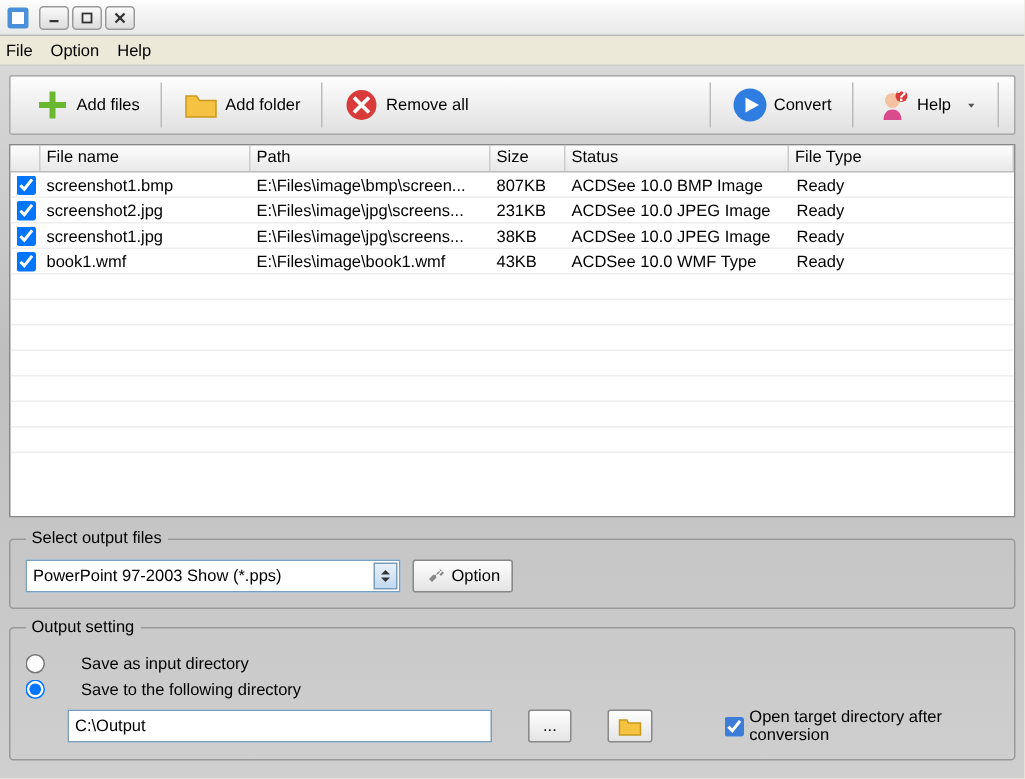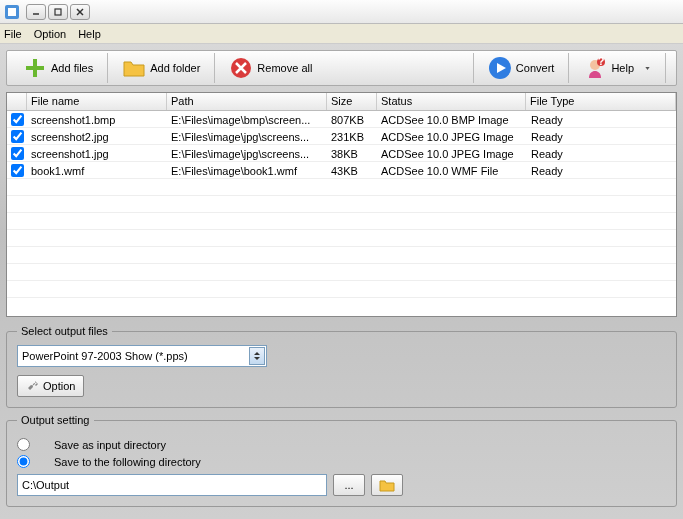--- a/index.html
+++ b/index.html
@@ -32,28 +32,28 @@
 .td { padding: 1px 4px; overflow: hidden; white-space: nowrap; text-overflow: ellipsis; }
 .col-check { width: 20px; flex: none; display: flex; align-items: center; justify-content: center; }
 .col-name { width: 140px; flex: none; }
 .col-path { width: 160px; flex: none; }
 .col-size { width: 50px; flex: none; }
 .col-type { width: 150px; flex: none; }
 .col-status { width: 110px; flex: none; }
 
 fieldset { border: 1px solid #999; border-radius: 3px; margin-bottom: 6px; padding: 8px 10px 10px; }
 legend { padding: 0 4px; color: #000; }
-.format-row { display: flex; align-items: flex-start; gap: 8px; flex-direction: column; }
+.format-row { display: flex; align-items: flex-end; gap: 8px; }
 .combo { width: 250px; height: 22px; background: #fff; border: 1px solid #7b9ebd; display: flex; align-items: center; padding: 0 4px; position: relative; }
 .combo-btn { width: 16px; height: 18px; background: linear-gradient(#e8f0fa,#c2d9f0); border: 1px solid #7b9ebd; position: absolute; right: 1px; top: 1px; display: flex; flex-direction: column; align-items: center; justify-content: center; }
 .small-btn { height: 22px; padding: 0 8px; background: linear-gradient(#fefefe,#e4e4e4); border: 1px solid #888; border-radius: 2px; display: flex; align-items: center; gap: 3px; cursor: pointer; }
 
 .radio-row { display: flex; align-items: center; gap: 24px; margin: 4px 0; }
 .radio-row input { margin: 0; }
-.path-row { display: flex; align-items: center; gap: 6px; margin-top: 6px; }
+.path-row { display: flex; align-items: center; gap: 24px; margin-top: 6px; margin-left: 28px; }
 .path-input { width: 310px; height: 22px; background: #fff; border: 1px solid #7b9ebd; padding: 0 4px; }
 .icon-btn { width: 32px; height: 22px; background: linear-gradient(#fefefe,#e4e4e4); border: 1px solid #888; border-radius: 2px; display: flex; align-items: center; justify-content: center; cursor: pointer; }
 .check-row { display: flex; align-items: center; gap: 4px; }
 .blue-check { width: 13px; height: 13px; accent-color: #3b7dd8; }
 </style>
 </head>
 <body>
 
 <div class="titlebar">
   <span class="titlebar-icon">
@@ -187,21 +187,21 @@
           <div class="td col-type">ACDSee 10.0 JPEG Image</div>
           <div class="td col-status" style="flex:1">Ready</div>
         </div>
         <div class="tr">
           <div class="td col-check">
             <input type="checkbox" checked="" style="">
           </div>
           <div class="td col-name">book1.wmf</div>
           <div class="td col-path">E:\Files\image\book1.wmf</div>
           <div class="td col-size">43KB</div>
-          <div class="td col-type">ACDSee 10.0 WMF File</div>
+          <div class="td col-type">ACDSee 10.0 WMF Type</div>
           <div class="td col-status" style="flex:1">Ready</div>
         </div>
         <div class="tr"></div>
         <div class="tr"></div>
         <div class="tr"></div>
         <div class="tr"></div>
         <div class="tr"></div>
         <div class="tr"></div>
         <div class="tr"></div>
       </div>
@@ -244,16 +244,20 @@
       <input class="path-input" value="C:\Output" style="">
       <div class="icon-btn">
           <span>...</span>
         </div>
       <div class="icon-btn">
         <svg width="16" height="14" viewBox="0 0 16 14">
             <path d="M1 3h5l1 2h8v8H1z" fill="#f5c242" stroke="#c89a1e"></path>
           </svg>
       </div>
       <div style="flex:1"></div>
+      <div class="check-row">
+        <input type="checkbox" class="blue-check" checked="" style="">
+        <span>Open target directory after conversion</span>
+      </div>
     </div>
   </fieldset>
 
 </div>
 
 </body></html>

